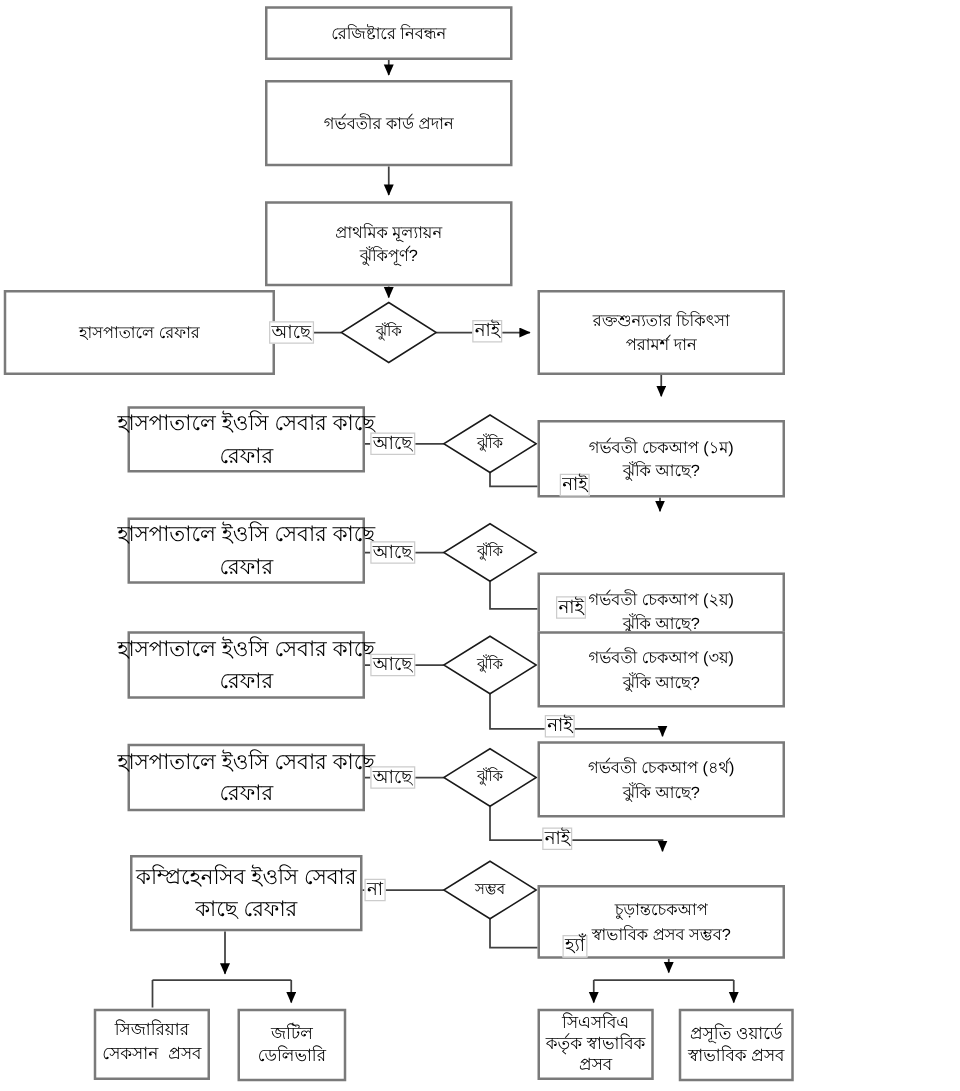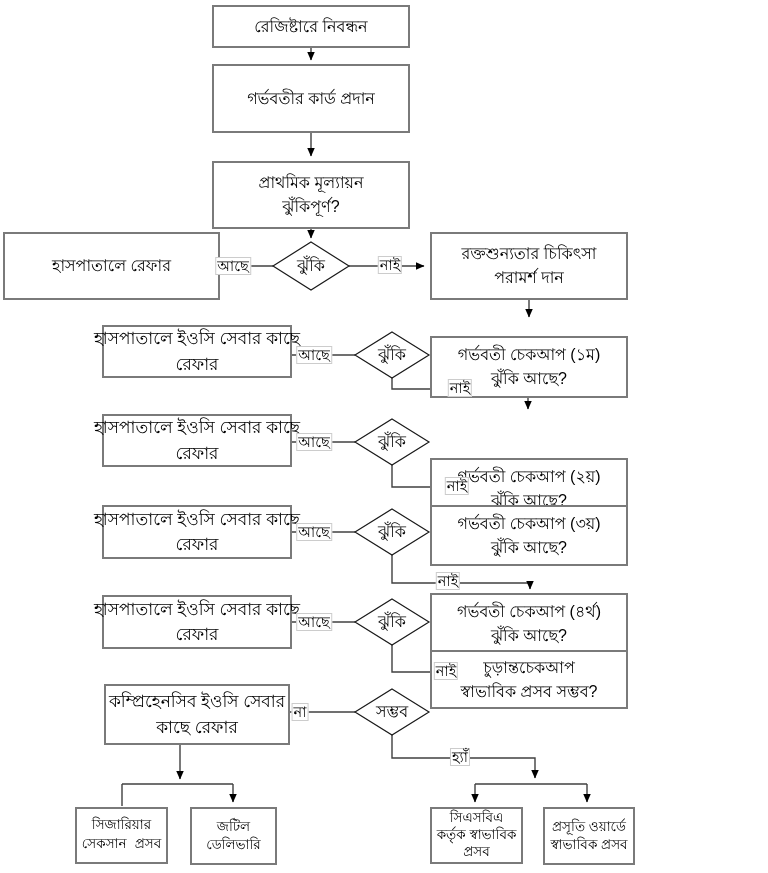--- a/index.html
+++ b/index.html
@@ -4,28 +4,28 @@
 <style>
   html,body{margin:0;padding:0;background:#ffffff;}
   #stage{
     position:relative;width:768px;height:873px;background:#ffffff;
     font-family:"Liberation Sans", sans-serif;color:#000;overflow:hidden;
   }
   #wires{position:absolute;left:0;top:0;width:768px;height:873px;}
   .box{
     position:absolute;background:#fff;border:2px solid #7a7a7a;box-sizing:border-box;
     display:flex;flex-direction:column;align-items:center;justify-content:center;
-    text-align:center;font-size:16px;line-height:1.5;
+    text-align:center;font-size:13px;line-height:1.5;
   }
   .box .ln{display:block;white-space:nowrap;}
   .box.mid{font-size:17px;margin-left:24px;}
   .box.small{font-size:13.5px;line-height:1.35;}
   .box.tight{line-height:1.25;}
   .dtext{
-    position:absolute;transform:translate(-50%,-50%);font-size:16px;white-space:nowrap;
+    position:absolute;transform:translate(-50%,-50%);font-size:12px;white-space:nowrap;
   }
   .elabel{
     position:absolute;transform:translate(-50%,-50%);font-size:14.5px;line-height:16px;
     background:#fff;border:1px solid #cccccc;padding:0 1px;white-space:nowrap;text-align:center;
   }
 </style>
 </head>
 <body>
 
 <div id="stage">
@@ -119,21 +119,21 @@
 
   <div class="box" style="left:430px;top:593px;width:198px;height:61px;">
     <span class="ln">গর্ভবতী চেকআপ (৪র্থ)</span>
     <span class="ln">ঝুঁকি আছে?</span>
   </div>
   <div class="box mid" style="left:78px;top:595px;width:190px;height:54px;">
     <span class="ln">হাসপাতালে ইওসি সেবার কাছে</span>
     <span class="ln">রেফার</span>
   </div>
 
-  <div class="box" style="left:430px;top:650px;width:198px;height:59px;">
+  <div class="box" style="left:430px;top:708px;width:198px;height:59px;">
     <span class="ln">চুড়ান্তচেকআপ</span>
     <span class="ln">স্বাভাবিক প্রসব সম্ভব?</span>
   </div>
   <div class="box mid" style="left:80px;top:684px;width:186px;height:61px;">
     <span class="ln">কম্প্রিহেনসিব ইওসি সেবার</span>
     <span class="ln">কাছে রেফার</span>
   </div>
 
   <div class="box small" style="left:75px;top:807px;width:93px;height:57px;font-family:Liberation Mono, monospace;">
     <span class="ln">সিজারিয়ার</span>

